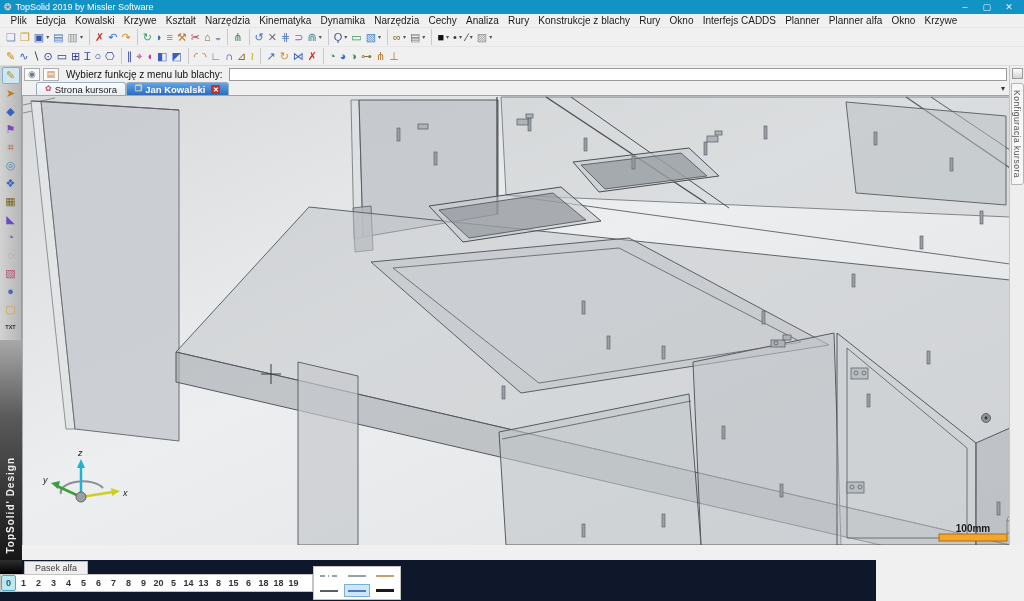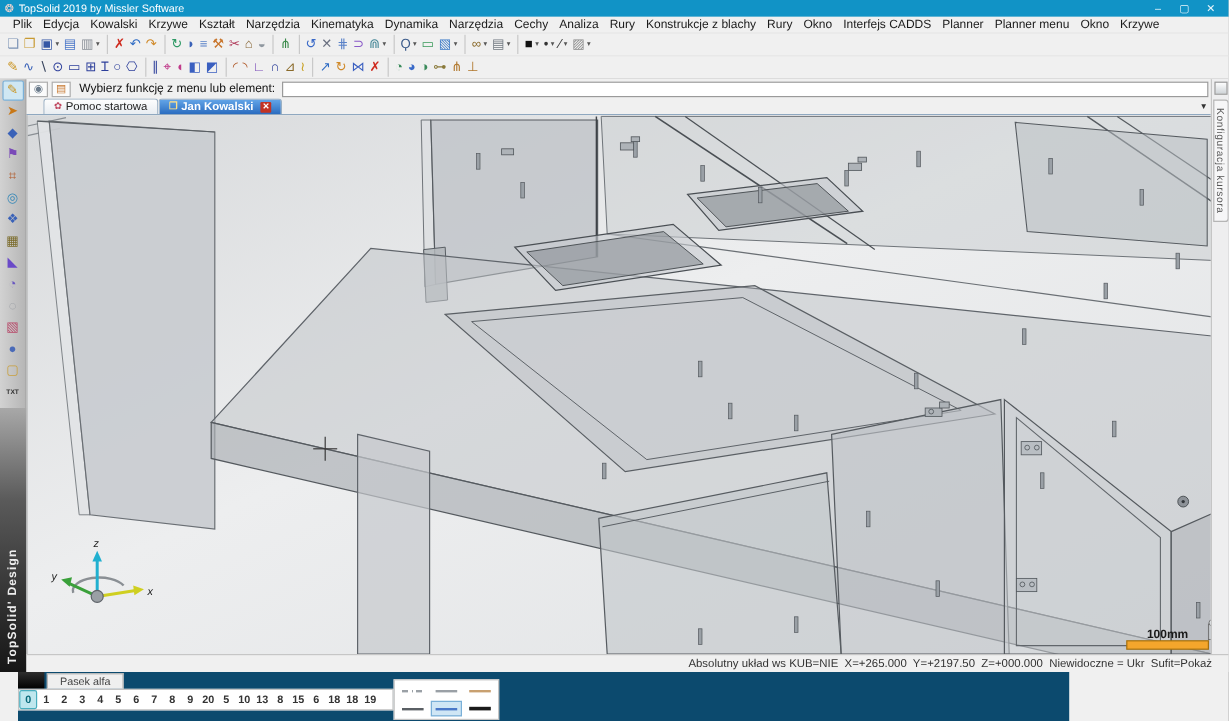--- a/index.html
+++ b/index.html
@@ -68,21 +68,21 @@
                      margin-top:2px;}
   #vtab{margin-top:4px;border:1px solid #b5b5b5;background:#f6f6f7;border-radius:0 3px 3px 0;
         padding:6px 0;display:flex;justify-content:center;width:13px;}
   #vtab span{writing-mode:vertical-rl;font-size:8.5px;color:#555;letter-spacing:0.5px;}
   
   #statusbar{position:absolute;left:22px;top:545px;width:1002px;height:15px;background:#f0f0f0;
              border-top:1px solid #c6c6c6;display:flex;align-items:center;justify-content:flex-end;
              padding-right:14px;}
   #statusbar span{font-size:9.5px;color:#333;white-space:pre;}
   
-  #bottompanel{position:absolute;left:15px;top:560px;width:876px;height:41px;background:#0c4a6e;}
+  #bottompanel{position:absolute;left:0;top:560px;width:876px;height:41px;background:#0f172a;}
   #darkcorner{position:absolute;left:0;top:0;width:22px;height:14px;background:linear-gradient(#2e2e2e,#000);}
   #alphatab{position:absolute;left:24px;top:1px;height:13px;padding:0 10px;border:1px solid #b5b5b5;
             border-bottom:none;background:#efefef;font-size:9px;color:#444;line-height:13px;}
   #numpanel{position:absolute;left:0;top:14px;width:313px;height:18px;background:#fff;
             border:1px solid #c4c4c4;display:flex;align-items:center;}
   .numbtn{width:15px;text-align:center;font-size:9px;font-weight:bold;color:#333;line-height:16px;}
   .numbtn.active{background:#bfe7ee;color:#0a6a7a;border:1px solid #49aebe;border-radius:2px;line-height:14px;}
   #swpanel{position:absolute;left:313px;top:6px;width:88px;height:34px;background:#fff;
            border:1px solid #c4c4c4;display:grid;grid-template-columns:repeat(3,1fr);
            grid-template-rows:repeat(2,1fr);align-items:center;justify-items:center;padding:1px;}
@@ -118,21 +118,21 @@
       <span class="mi">Dynamika</span>
       <span class="mi">Narzędzia</span>
       <span class="mi">Cechy</span>
       <span class="mi">Analiza</span>
       <span class="mi">Rury</span>
       <span class="mi">Konstrukcje z blachy</span>
       <span class="mi">Rury</span>
       <span class="mi">Okno</span>
       <span class="mi">Interfejs CADDS</span>
       <span class="mi">Planner</span>
-      <span class="mi">Planner menu</span>
+      <span class="mi">Planner alfa</span>
       <span class="mi">Okno</span>
       <span class="mi">Krzywe</span>
     </div>
 
   <div id="toolbar1" class="toolbar">
 
   <span class="tbi" style="color: rgb(124, 147, 181);">❏</span>
       <span class="tbi" style="color: rgb(200, 154, 50);">❐</span>
       <span class="tbi dd" style="color: rgb(53, 87, 165);">▣</span>
       <span class="tbi" style="color: rgb(74, 118, 200);">▤</span>
@@ -193,28 +193,28 @@
       <span class="tbi" style="color: rgb(58, 106, 200);">◕</span>
       <span class="tbi" style="color: rgb(58, 138, 90);">◑</span>
       <span class="tbi" style="color: rgb(138, 122, 58);">⊶</span>
       <span class="tbi" style="color: rgb(176, 118, 42);">⋔</span>
       <span class="tbi" style="color: rgb(176, 118, 42);">⊥</span>
     </div>
 
   <div id="promptrow">
     <span class="pbtn" style="color:#6a7a8a">◉</span>
     <span class="pbtn" style="color:#c87830">▤</span>
-    <span id="prompt-label">Wybierz funkcję z menu lub element:</span>
+    <span id="prompt-label">Wybierz funkcję z menu lub blachy:</span>
     <input id="prompt-input" value="" style="">
   </div>
 
   <div id="tabrow">
     <div class="tab home">
       <span class="ticon" style="color:#c04860">✿</span>
-      <span>Pomoc startowa</span>
+      <span>Strona kursora</span>
     </div>
     <div class="tab active">
       <span class="ticon" style="color:#ffe08a">❒</span>
       <span>Jan Kowalski</span>
       <span class="close">✕</span>
     </div>
     <span id="tab-dd">▾</span>
   </div>
 
   <div id="leftrail">
@@ -388,42 +388,39 @@
     </svg>
   </div>
 
   <div id="rightstrip">
     <span class="ricon"></span>
     <div id="vtab">
       <span>Konfiguracja kursora</span>
     </div>
   </div>
 
-  <div id="statusbar">
-    <span>Absolutny układ ws KUB=NIE  X=+265.000  Y=+2197.50  Z=+000.000  Niewidoczne = Ukr  Sufit=Pokaż</span>
-  </div>
 
   <div id="bottompanel">
     <div id="darkcorner"></div>
     <div id="alphatab">Pasek alfa</div>
     <div id="numpanel">
 
     <span class="numbtn active">0</span>
         <span class="numbtn">1</span>
         <span class="numbtn">2</span>
         <span class="numbtn">3</span>
         <span class="numbtn">4</span>
         <span class="numbtn">5</span>
         <span class="numbtn">6</span>
         <span class="numbtn">7</span>
         <span class="numbtn">8</span>
         <span class="numbtn">9</span>
         <span class="numbtn">20</span>
         <span class="numbtn">5</span>
-        <span class="numbtn">10</span>
+        <span class="numbtn">14</span>
         <span class="numbtn">13</span>
         <span class="numbtn">8</span>
         <span class="numbtn">15</span>
         <span class="numbtn">6</span>
         <span class="numbtn">18</span>
         <span class="numbtn">18</span>
         <span class="numbtn">19</span>
       </div>
     <div id="swpanel">
 

